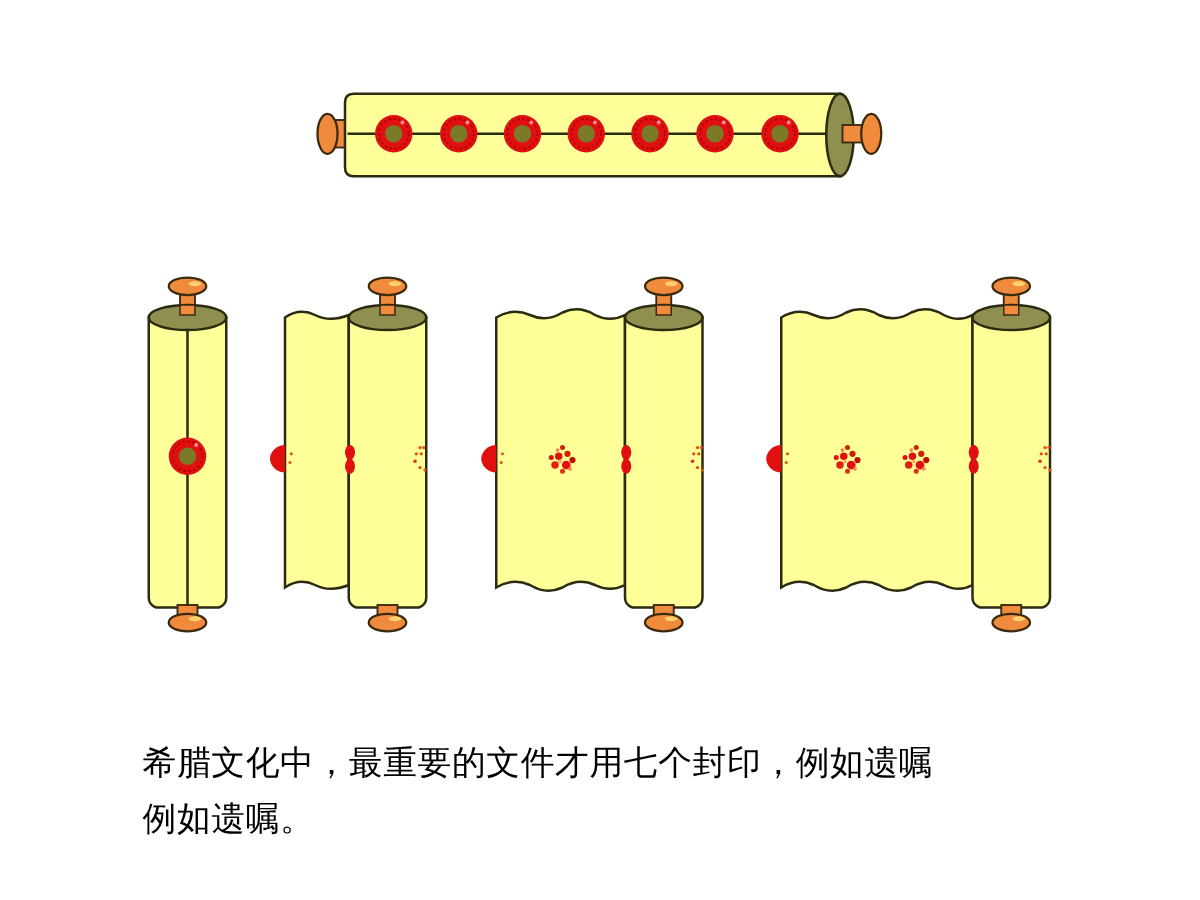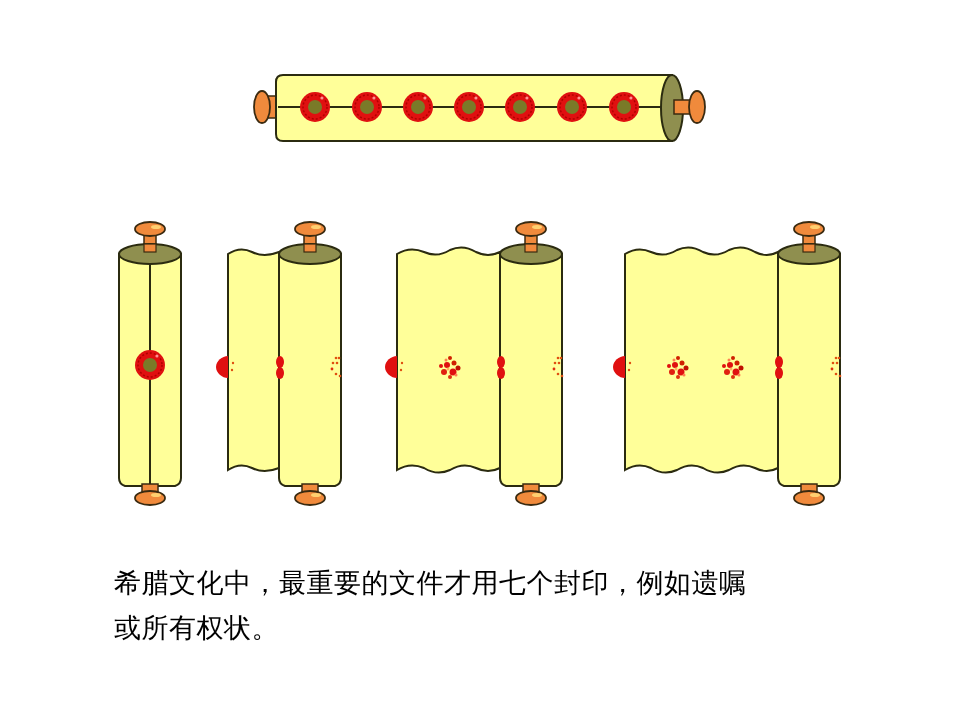--- a/index.html
+++ b/index.html
@@ -1,19 +1,19 @@
 <!DOCTYPE html>
 <html><head>
 <meta charset="utf-8">
 <style>
   html, body { margin: 0; padding: 0; background: #ffffff; }
   body { width: 960px; height: 720px; position: relative; overflow: hidden;
          font-family: "DejaVu Sans", "Liberation Sans", sans-serif; }
   #illustration { position: absolute; left: 0; top: 0; width: 960px; height: 540px; }
-  .caption { position: absolute; left: 114px; top: 560px; width: 760px;
+  .caption { position: absolute; left: 114px; top: 588px; width: 760px;
              font-size: 27px; line-height: 45px; color: #000000; letter-spacing: 0.5px; }
   .caption p { margin: 0; }
 </style>
 </head>
 <body>
 
 <svg id="illustration" viewBox="0 0 960 540" xmlns="http://www.w3.org/2000/svg">
   <defs>
 
     <g id="knobTop">
@@ -154,14 +154,14 @@
     <use href="#sealEdgeLeft" x="625" y="367"></use>
     <use href="#sealBroken" x="678" y="368"></use>
     <use href="#sealBroken" x="733" y="368"></use>
     <use href="#sealSeam" x="779" y="367"></use>
     <use href="#sealSpecks" x="834" y="366"></use>
   </g>
 </svg>
 
 <div class="caption">
   <p>希腊文化中，最重要的文件才用七个封印，例如遗嘱</p>
-  <p>或所有权状。</p>
+  <p>例如遗嘱。</p>
 </div>
 
 </body></html>

